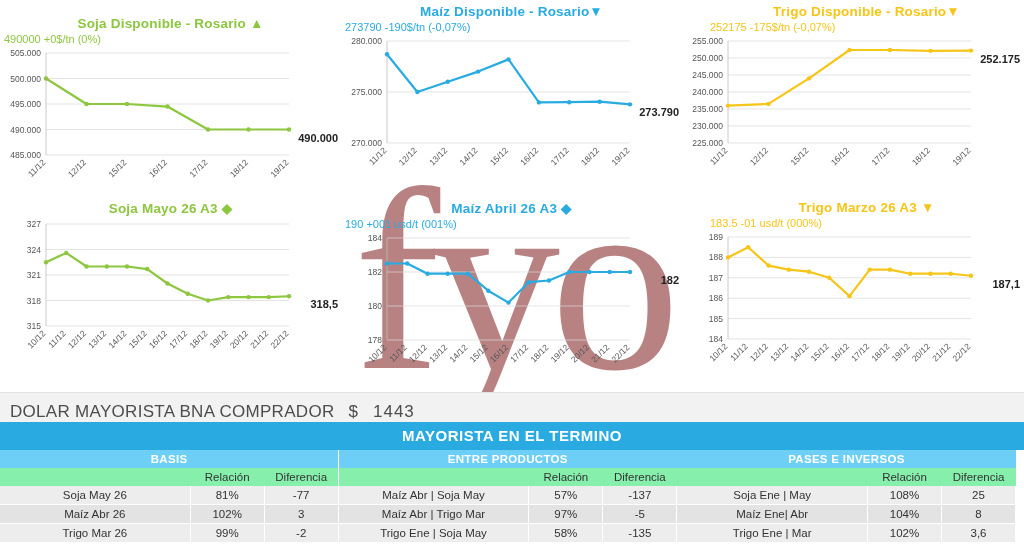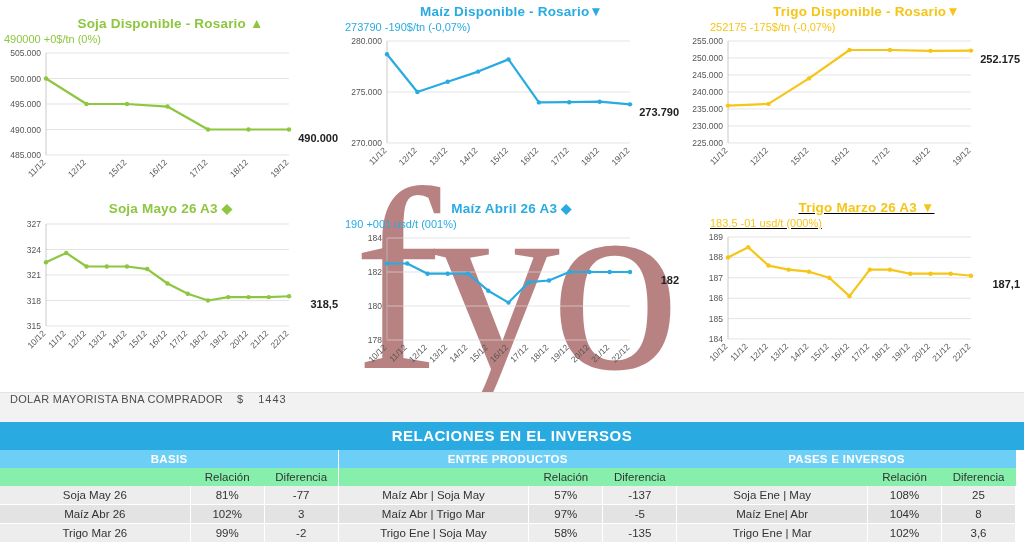--- a/index.html
+++ b/index.html
@@ -62,23 +62,23 @@
   .val-label { font-size:11px; font-weight:bold; fill:#222; font-family:"Liberation Sans", sans-serif; }
   .gridline { stroke:#d8d8d8; stroke-width:.7; }
   .axisline { stroke:#bdbdbd; stroke-width:.8; }
 
   .dolar-bar {
     position:relative;
     z-index:2;
     height:30px;
     background:#f2f2f2;
     display:flex;
-    align-items:flex-start;
+    align-items:flex-end;
     padding-left:10px;
-    font-size:11px;
+    font-size:17px;
     color:#4d4d4d;
     letter-spacing:.3px;
     border-top:1px solid #e2e2e2;
   }
   .dolar-bar .amount { margin-left:14px; letter-spacing:1px;}
   .rel-header {
     background:#29abe2;
     color:#fff;
     text-align:center;
     font-size:15px;
@@ -347,21 +347,21 @@
           <circle cx="208" cy="50.49999999999999" r="2.2" fill="#29abe2"></circle>
           <circle cx="228.25" cy="42" r="2.2" fill="#29abe2"></circle>
           <circle cx="248.5" cy="42" r="2.2" fill="#29abe2"></circle>
           <circle cx="268.75" cy="42" r="2.2" fill="#29abe2"></circle>
           <circle cx="289" cy="42" r="2.2" fill="#29abe2"></circle>
           <text x="338" y="54" class="val-label" text-anchor="end">182</text>
         </svg>
       </div>
   </div>
 
-  <div class="chart-cell" style="left:682px;top:196px;text-decoration:underline;">
+  <div class="chart-cell" style="left:682px;top:196px;">
     <div class="chart-title gold">
       <span>Trigo Marzo 26 A3</span><span> ▼</span>
     </div>
     <div class="chart-sub gold">183.5 -01 usd/t (000%)</div>
     <div class="plot">
         <svg id="svg5" width="341" height="150">
           <line x1="46" y1="8" x2="289" y2="8" class="gridline"></line>
           <text x="41" y="11" class="tick-label" text-anchor="end">189</text>
           <line x1="46" y1="28.400000000000002" x2="289" y2="28.400000000000002" class="gridline"></line>
           <text x="41" y="31.400000000000002" class="tick-label" text-anchor="end">188</text>
@@ -406,21 +406,21 @@
       </div>
   </div>
 </div>
 
 <div class="dolar-bar">
   <span>DOLAR MAYORISTA BNA COMPRADOR</span>
   <span class="amount">$</span>
   <span class="amount">1443</span>
 </div>
 
-<div class="rel-header">RELACIONES EN EL INVERSOS</div>
+<div class="rel-header">MAYORISTA EN EL TERMINO</div>
 
 <div class="tables">
   <div class="tbl-block">
     <table>
       <tbody>
           <tr>
             <th class="section" colspan="3">BASIS</th>
           </tr>
       <tr>
         <th class="sub"></th>

